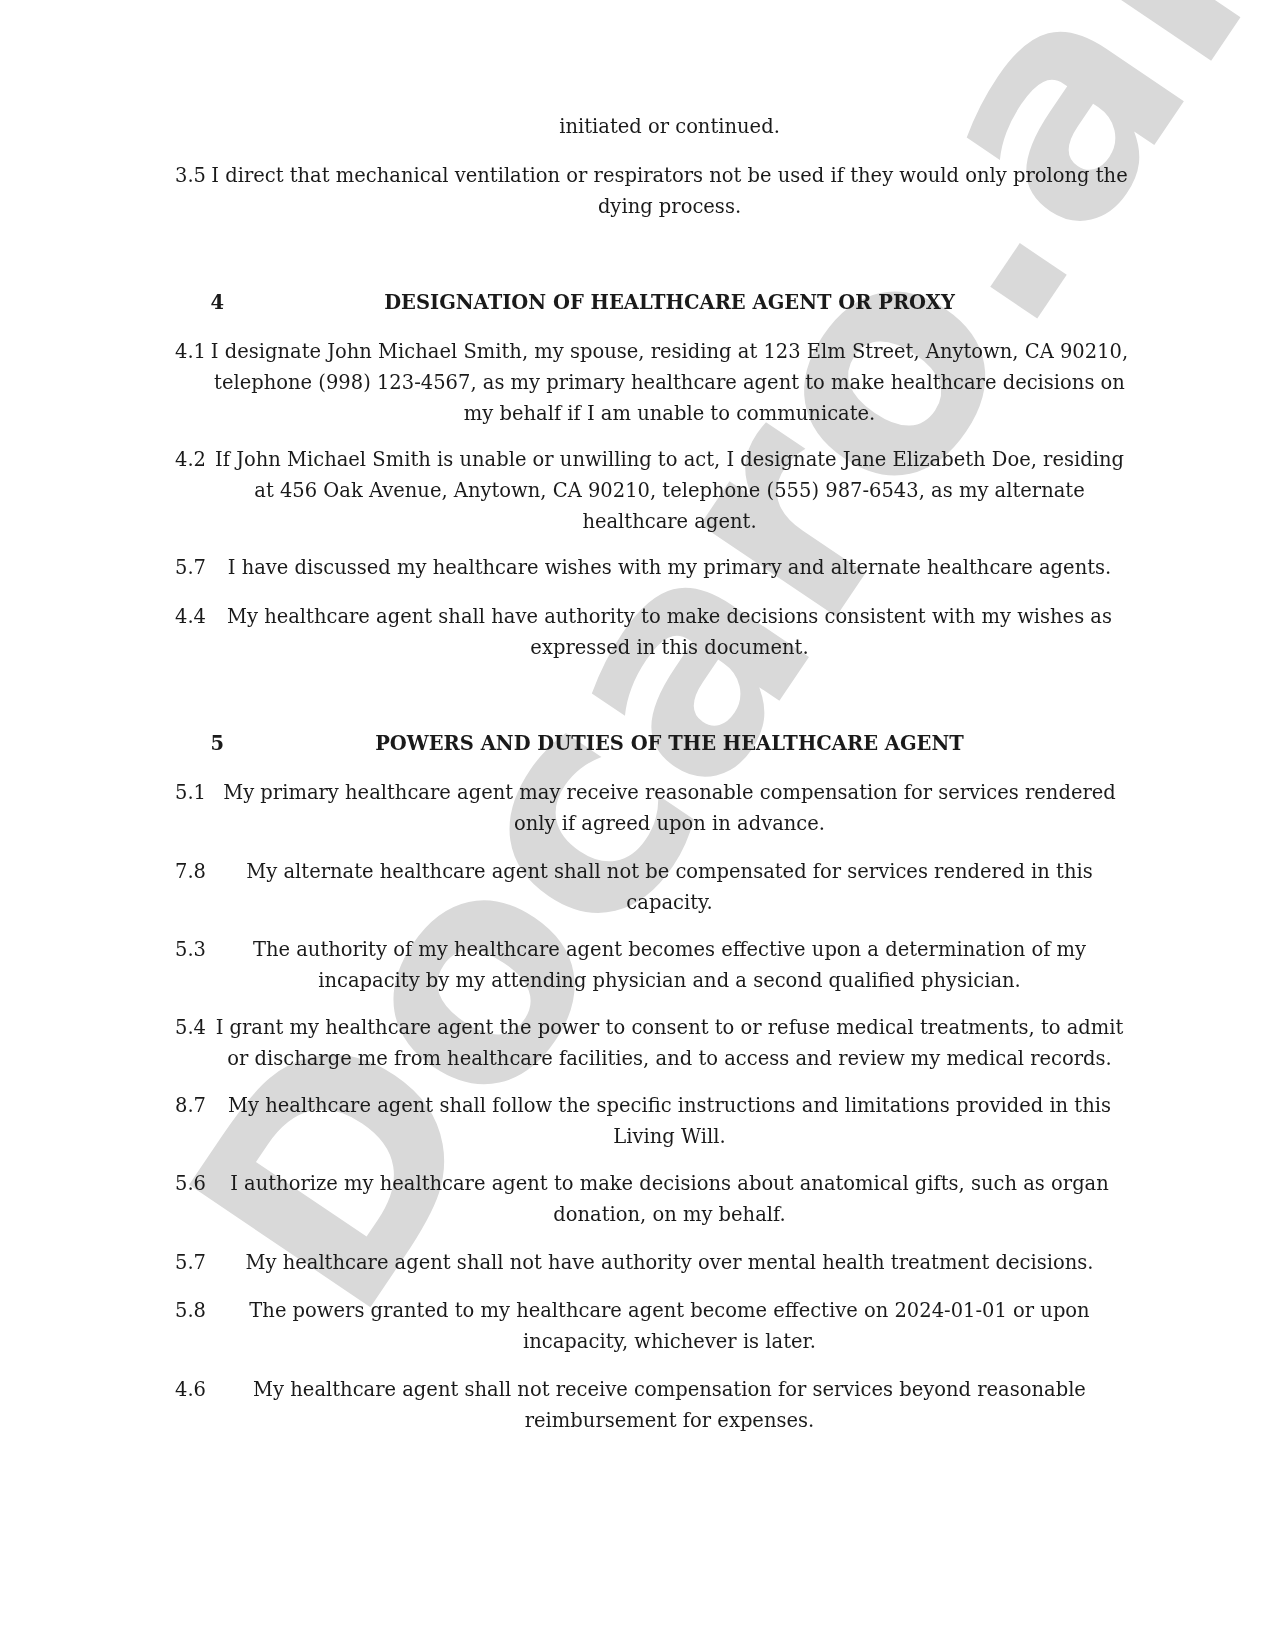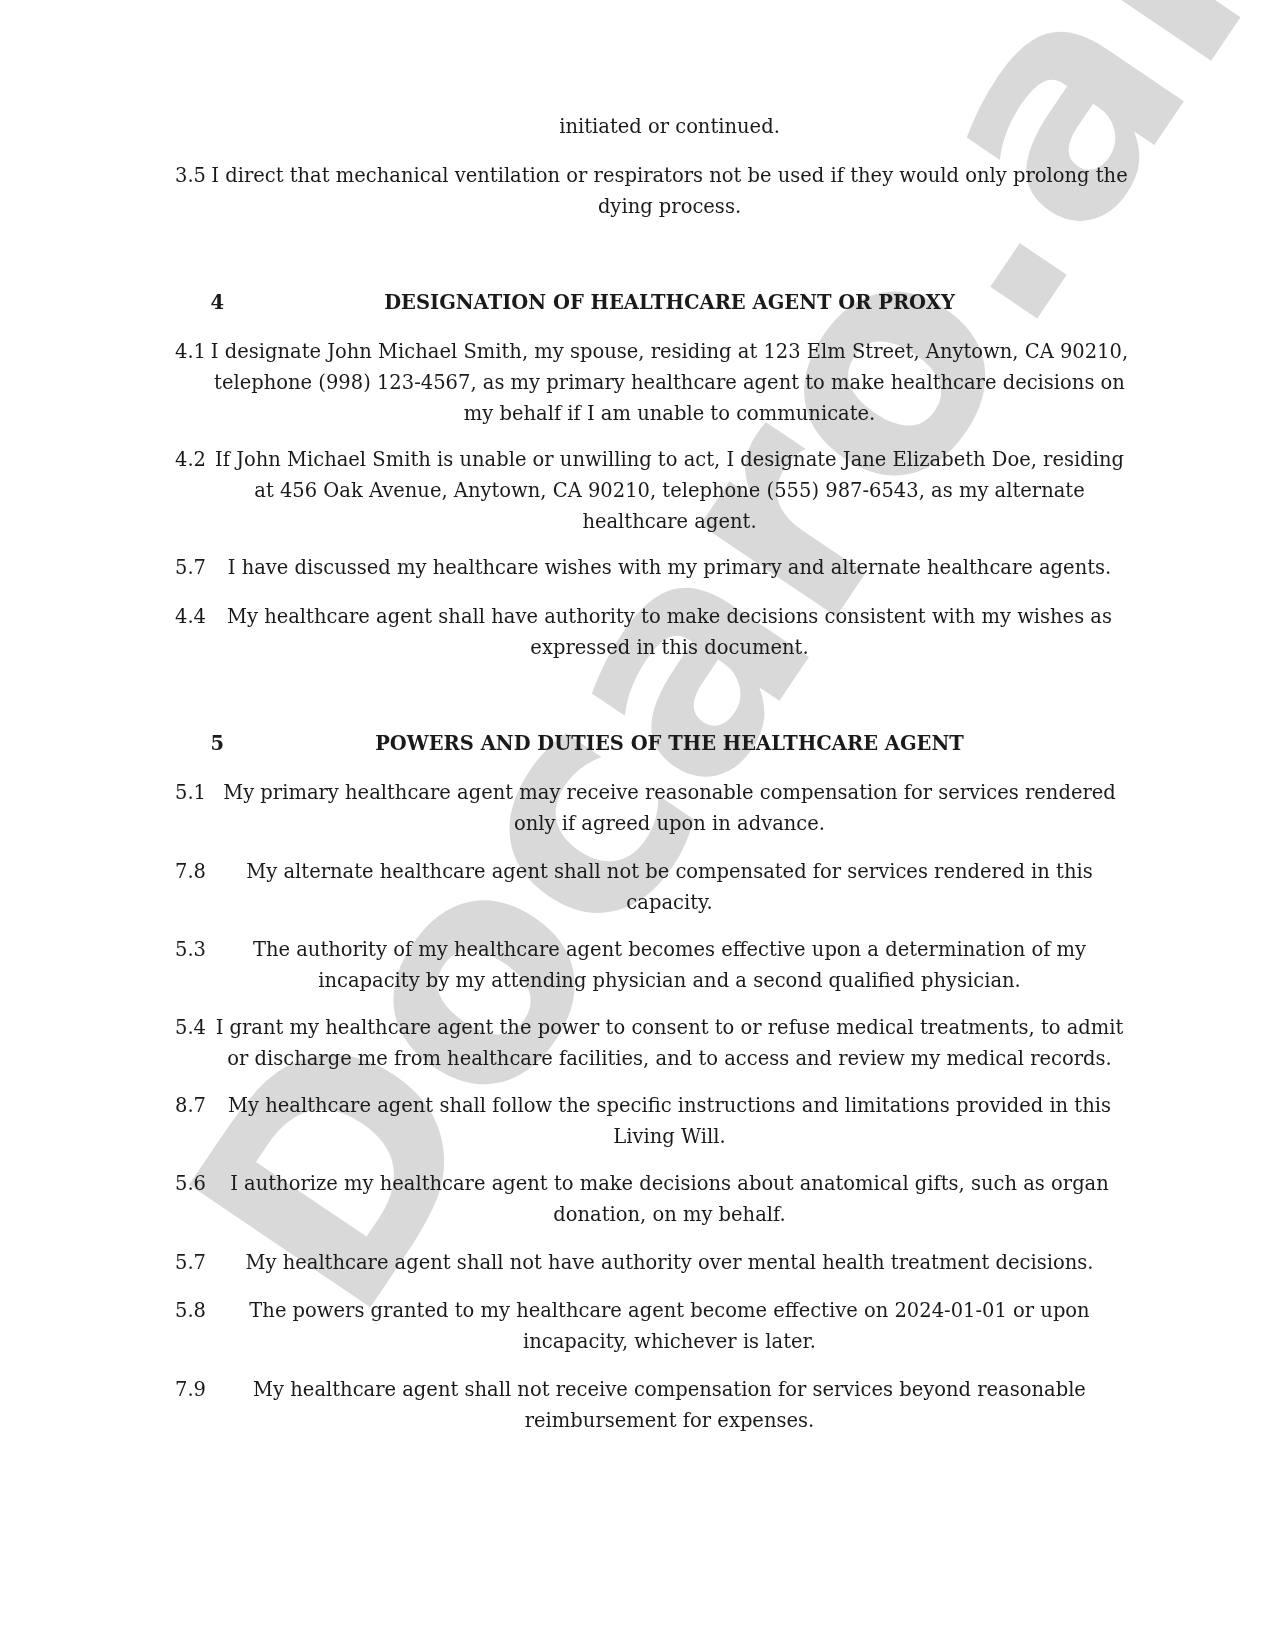--- a/index.html
+++ b/index.html
@@ -100,17 +100,17 @@
     <span class="num">5.7</span>
     <div class="body"><span>My </span><b>healthcare agent</b><span> shall not have authority over mental health treatment decisions.</span></div>
   </div>
 
   <div class="para" style="top:1295px;">
     <span class="num">5.8</span>
     <div class="body"><span>The powers granted to my </span><b>healthcare agent</b><span> become effective on 2024-01-01 or upon incapacity, whichever is later.</span></div>
   </div>
 
   <div class="para" style="top:1374px;">
-    <span class="num">7.9</span>
+    <span class="num">4.6</span>
     <div class="body"><span>My </span><b>healthcare agent</b><span> shall not receive compensation for services beyond reasonable reimbursement for expenses.</span></div>
   </div>
 
 </div>
 
 </body></html>

